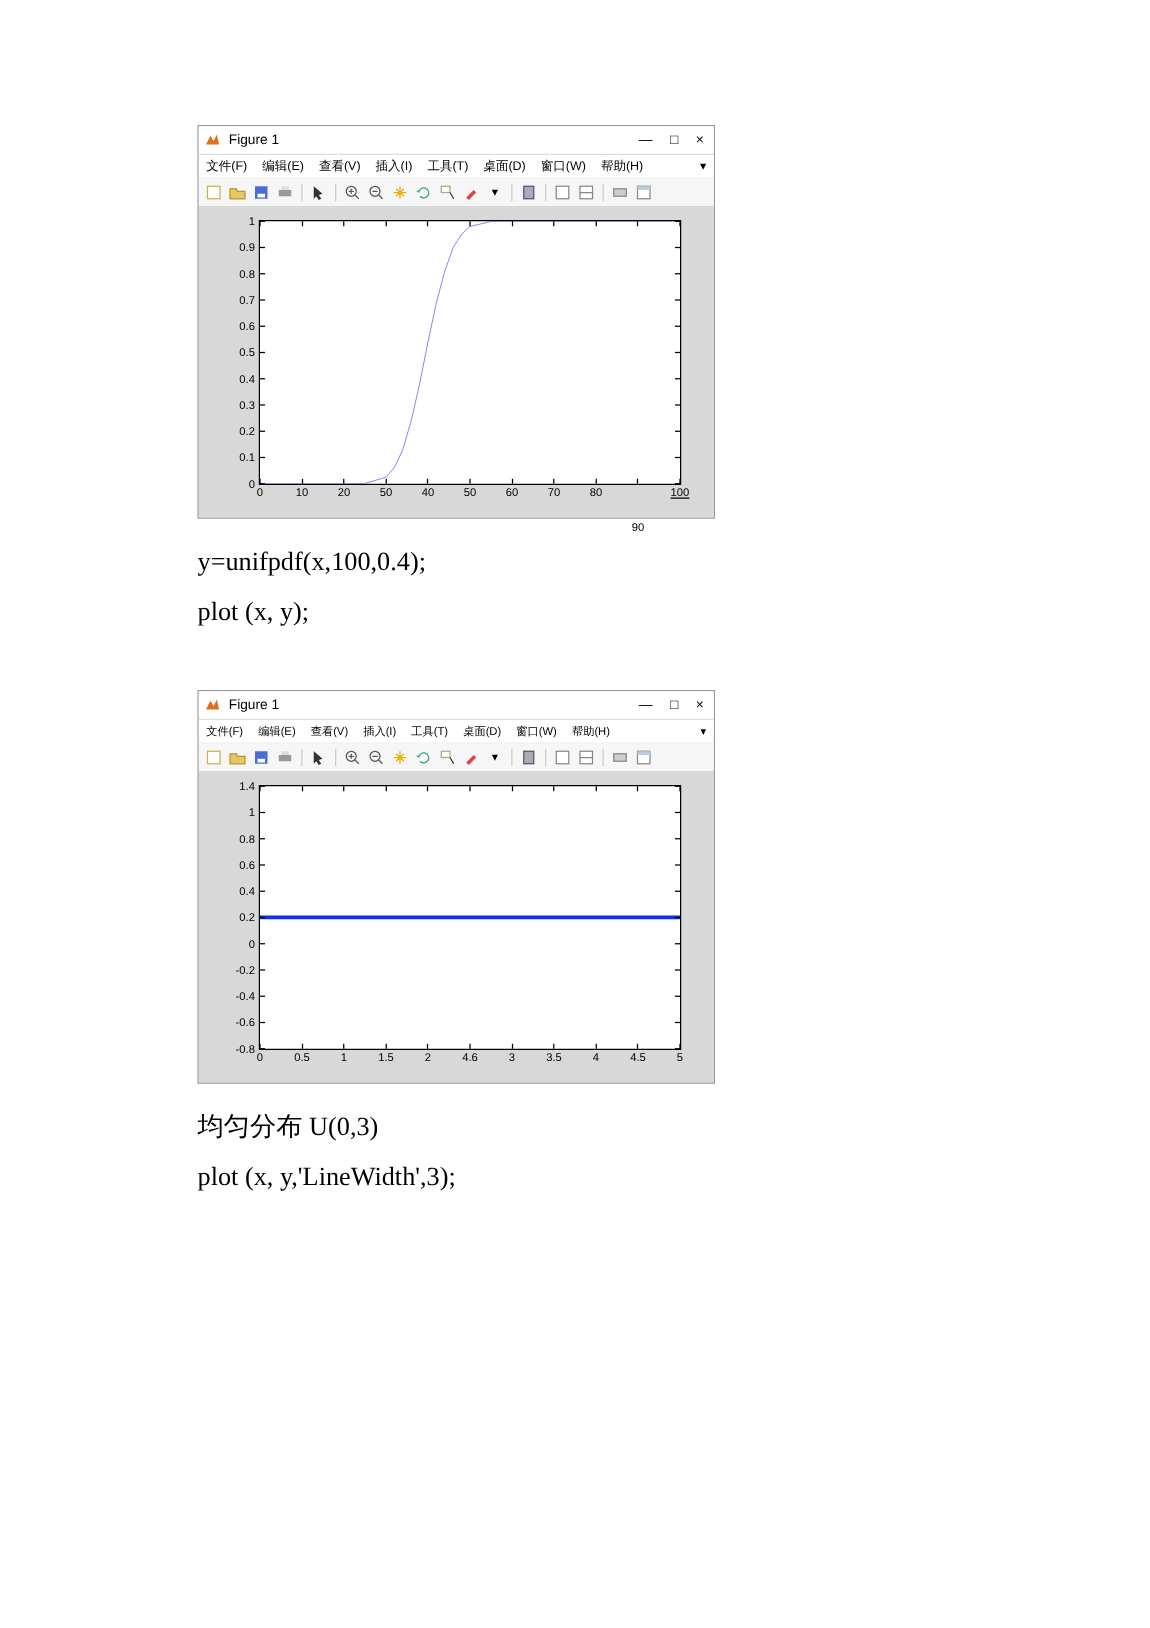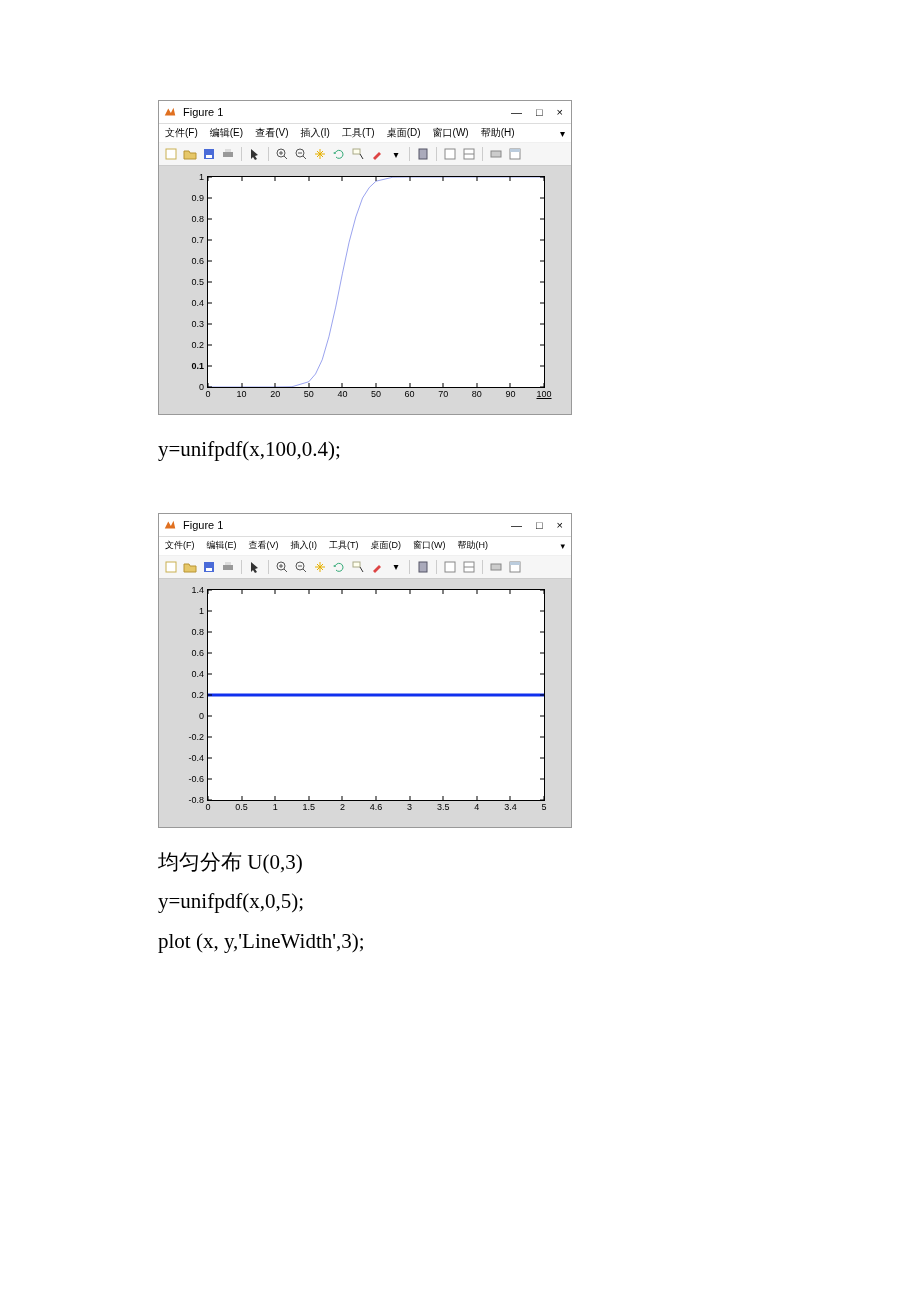--- a/index.html
+++ b/index.html
@@ -287,21 +287,21 @@
         </span>
     </div>
     <div class="plot-area">
       <div class="axes" id="axes1">
         <svg class="curve" viewBox="0 0 100 100" preserveAspectRatio="none">
           <path id="curve1" fill="none" stroke="#3344dd" stroke-width="0.5" vector-effect="non-scaling-stroke" d="M0.00 100.00 L5.00 100.00 L10.00 100.00 L15.00 100.00 L20.00 100.00 L25.00 99.88 L30.00 97.50 L32.00 93.80 L34.00 87.00 L36.00 76.00 L38.00 62.00 L40.00 46.00 L42.00 31.00 L44.00 19.00 L46.00 10.00 L48.00 5.00 L50.00 2.00 L55.00 0.10 L60.00 0.00 L70.00 0.00 L80.00 0.00 L90.00 0.00 L100.00 0.00 "></path>
         </svg>
       <div class="ytick" style="top: 100%;">0</div>
           <div class="tickmark-y" style="top: 100%;"></div>
           <div class="tickmark-right" style="top: 100%;"></div>
-          <div class="ytick" style="top: 90%; font-weight: bold;">0.1</div>
+          <div class="ytick" style="top: 90%;">0.1</div>
           <div class="tickmark-y" style="top: 90%;"></div>
           <div class="tickmark-right" style="top: 90%;"></div>
           <div class="ytick" style="top: 80%;">0.2</div>
           <div class="tickmark-y" style="top: 80%;"></div>
           <div class="tickmark-right" style="top: 80%;"></div>
           <div class="ytick" style="top: 70%;">0.3</div>
           <div class="tickmark-y" style="top: 70%;"></div>
           <div class="tickmark-right" style="top: 70%;"></div>
           <div class="ytick" style="top: 60%;">0.4</div>
           <div class="tickmark-y" style="top: 60%;"></div>
@@ -344,31 +344,32 @@
           <div class="tickmark-top" style="left: 50%;"></div>
           <div class="xtick" style="left: 60%;">60</div>
           <div class="tickmark-x" style="left: 60%;"></div>
           <div class="tickmark-top" style="left: 60%;"></div>
           <div class="xtick" style="left: 70%;">70</div>
           <div class="tickmark-x" style="left: 70%;"></div>
           <div class="tickmark-top" style="left: 70%;"></div>
           <div class="xtick" style="left: 80%;">80</div>
           <div class="tickmark-x" style="left: 80%;"></div>
           <div class="tickmark-top" style="left: 80%;"></div>
-          <div class="xtick" style="left: 90%;">90</div>
+          <div class="xtick" style="left: 90%; margin-top: 28px;">90</div>
           <div class="tickmark-x" style="left: 90%;"></div>
           <div class="tickmark-top" style="left: 90%;"></div>
           <div class="xtick" style="left: 100%; text-decoration: underline;">100</div>
           <div class="tickmark-x" style="left: 100%;"></div>
           <div class="tickmark-top" style="left: 100%;"></div>
         </div>
     </div>
   </div>
 
   <div class="code-line"> y=unifpdf(x,100,0.4);</div>
+  <div class="code-line">plot (x, y);</div>
 
   <div style="height:40px"></div>
 
   <div class="figure-window" style="position:relative;">
     <div class="titlebar" style="filter:blur(0.3px);">
       <span class="appicon">
         <svg viewBox="0 0 16 16">
             <path d="M2 12 L6 4 L9 9 L12 3 L14 12 Z" fill="#e07020"></path>
           </svg>
       </span>
@@ -549,27 +550,26 @@
           <div class="tickmark-top" style="left: 50%;"></div>
           <div class="xtick" style="left: 60%;">3</div>
           <div class="tickmark-x" style="left: 60%;"></div>
           <div class="tickmark-top" style="left: 60%;"></div>
           <div class="xtick" style="left: 70%;">3.5</div>
           <div class="tickmark-x" style="left: 70%;"></div>
           <div class="tickmark-top" style="left: 70%;"></div>
           <div class="xtick" style="left: 80%;">4</div>
           <div class="tickmark-x" style="left: 80%;"></div>
           <div class="tickmark-top" style="left: 80%;"></div>
-          <div class="xtick" style="left: 90%;">3.4</div>
+          <div class="xtick" style="left: 90%;">4.5</div>
           <div class="tickmark-x" style="left: 90%;"></div>
           <div class="tickmark-top" style="left: 90%;"></div>
           <div class="xtick" style="left: 100%;">5</div>
           <div class="tickmark-x" style="left: 100%;"></div>
           <div class="tickmark-top" style="left: 100%;"></div>
         </div>
     </div>
   </div>
 
   <div class="code-line">均匀分布 U(0,3)</div>
-  <div class="code-line">y=unifpdf(x,0,5);</div>
   <div class="code-line">plot (x, y,'LineWidth',3);</div>
 
 </div>
 
 </body></html>

